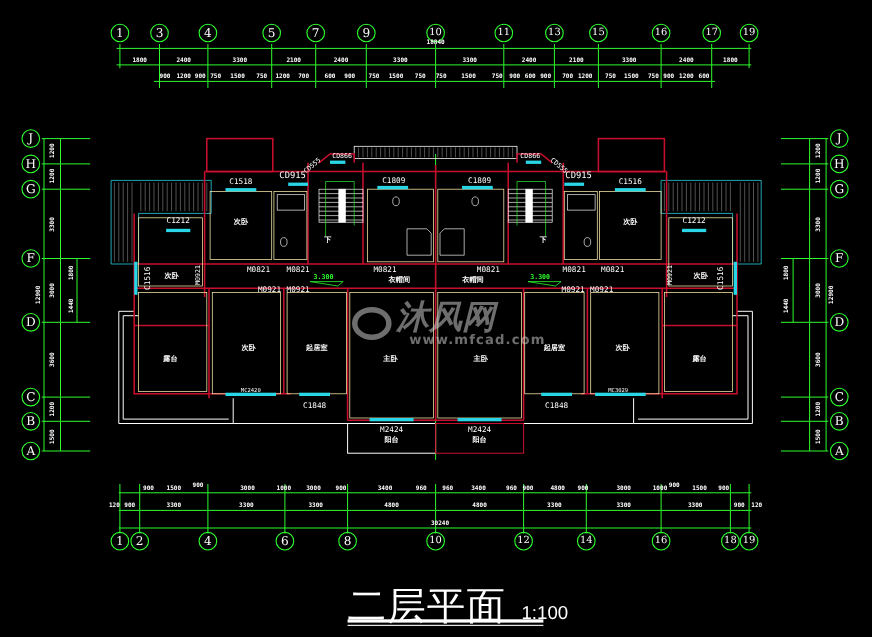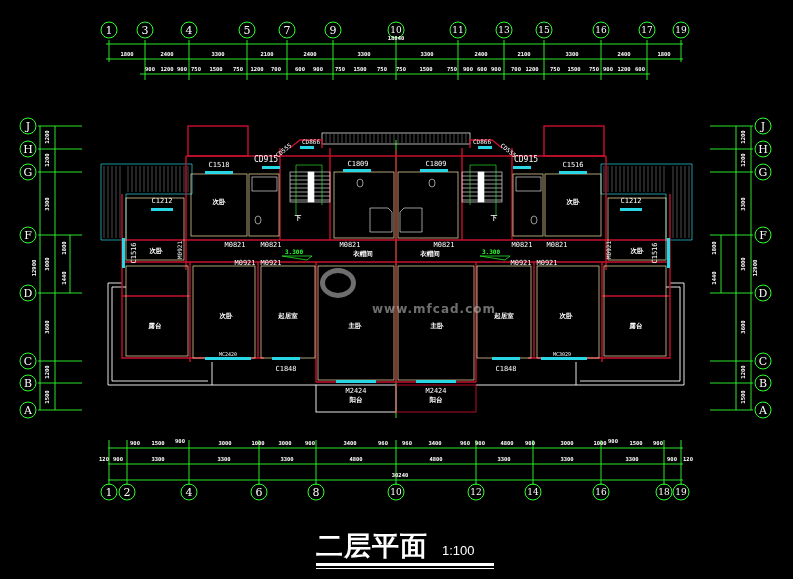--- a/index.html
+++ b/index.html
@@ -4,22 +4,22 @@
 <style>
   html,body{margin:0;padding:0;background:#000;}
   body{width:793px;height:579px;position:relative;overflow:hidden;font-family:"DejaVu Sans Mono",monospace;}
   #cad{position:absolute;left:0;top:0;width:793px;height:579px;}
   .ax text{font-family:"DejaVu Serif",serif;font-size:11px;fill:#fff;text-anchor:middle;dominant-baseline:central;}
   .dim{font-family:"DejaVu Sans Mono",monospace;font-size:5.5px;fill:#fff;text-anchor:middle;font-weight:bold;}
   .lbl{font-family:"DejaVu Sans Mono",monospace;font-size:7px;fill:#fff;text-anchor:middle;}
   .room{font-family:"DejaVu Sans",sans-serif;font-size:6.5px;fill:#fff;text-anchor:middle;font-weight:bold;}
   .elev{font-family:"DejaVu Sans Mono",monospace;font-size:6px;fill:#2eff2e;font-weight:bold;}
   .title{position:absolute;left:316px;top:528px;color:#fff;font-family:"DejaVu Sans",sans-serif;}
-  .title .main{font-size:27px;font-weight:bold;letter-spacing:1px;}
-  .title .scale{font-size:13px;margin-left:14px;font-family:"Liberation Sans",sans-serif;}
+  .title .main{font-size:35px;font-weight:normal;letter-spacing:1px;}
+  .title .scale{font-size:17px;margin-left:14px;font-family:"Liberation Sans",sans-serif;}
   .title .ul1{position:absolute;left:0;top:35px;width:178px;height:3px;background:#fff;}
   .title .ul2{position:absolute;left:0;top:40px;width:178px;height:1px;background:#fff;}
   .wm{position:absolute;left:320px;top:268px;font-family:"DejaVu Sans",sans-serif;color:rgba(200,200,200,0.55);}
   .wm .big{font-size:30px;font-weight:bold;font-style:italic;}
   .wm .url{position:absolute;left:52px;top:34px;font-size:12px;letter-spacing:1px;font-weight:bold;}
   .wm .logo{display:inline-block;width:36px;height:30px;border-radius:50%;border:5px solid rgba(200,200,200,0.55);vertical-align:middle;margin-right:4px;box-sizing:border-box;}
 </style>
 </head>
 <body>
 
@@ -498,21 +498,21 @@
 
   <g>
     <text class="elev" x="285" y="254">3.300</text>
     <text class="elev" x="482" y="254">3.300</text>
     <path d="M282 256h30l-5 4z" stroke="#2eff2e" fill="none" stroke-width="0.7"></path>
     <path d="M480 256h30l-5 4z" stroke="#2eff2e" fill="none" stroke-width="0.7"></path>
   </g>
 </svg>
 
 <div class="wm">
-  <span class="logo"></span>
+  <span class="logo"></span><span class="big">沐风网</span>
   <span class="url">www.mfcad.com</span>
 </div>
 
 <div class="title">
   <span class="main">二层平面</span><span class="scale">1:100</span>
   <div class="ul1"></div>
   <div class="ul2"></div>
 </div>
 
 </body></html>

